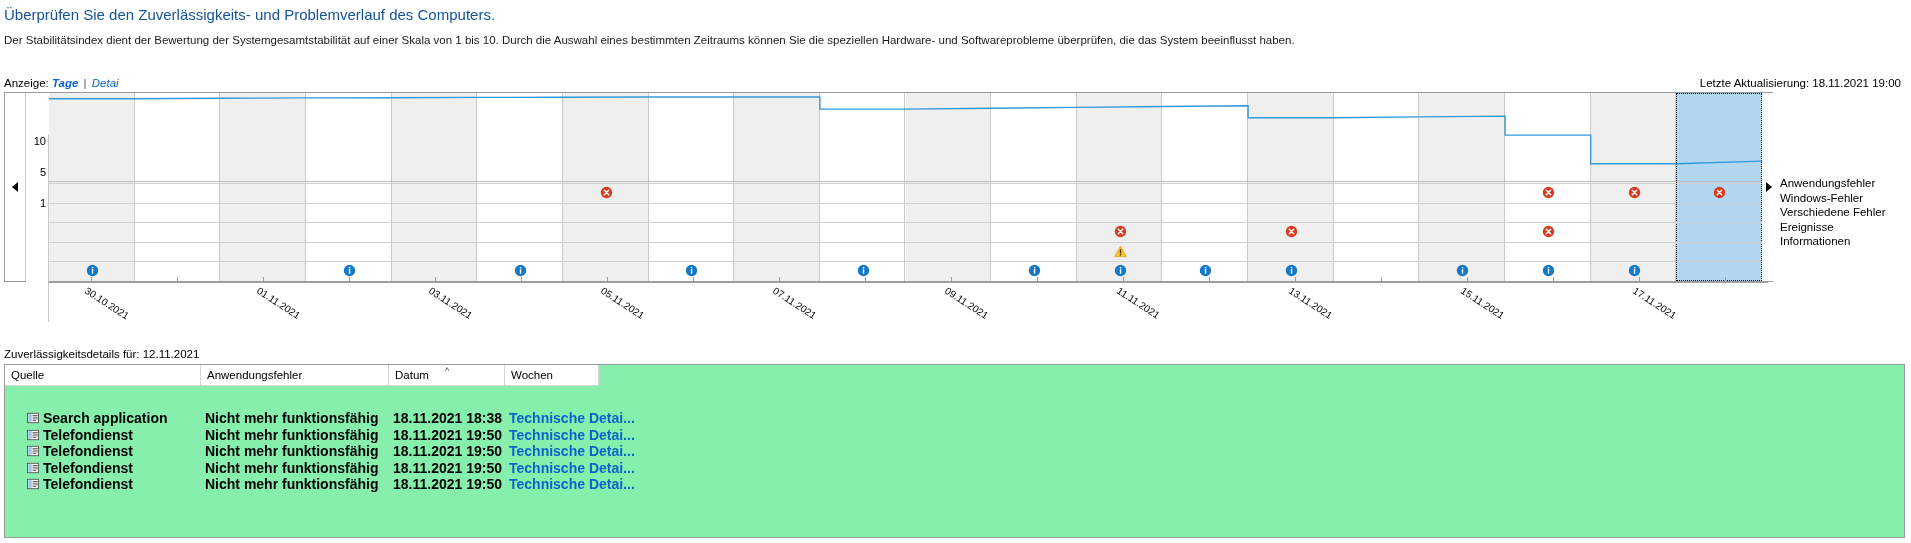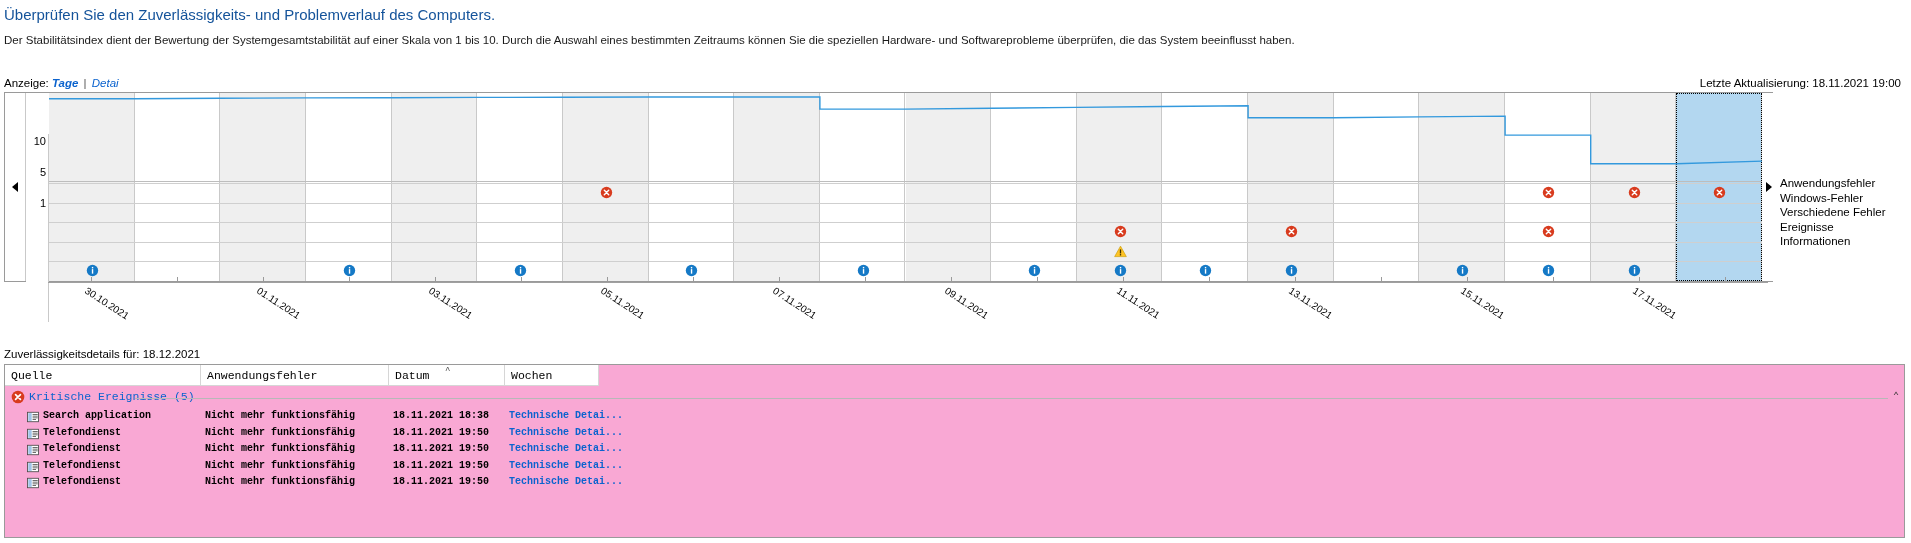--- a/index.html
+++ b/index.html
@@ -232,23 +232,22 @@
     white-space: nowrap;
   }
   .details-box {
     position: absolute;
     left: 4px;
     top: 364px;
     width: 1901px;
     height: 174px;
     border: 1px solid #9a9a9a;
     box-sizing: border-box;
-    background: #f9a8d4;
+    background: #86efac;
     overflow: hidden;
-    font-family: Liberation Mono, monospace;
   }
   .col-head {
     position: absolute;
     top: 0;
     height: 21px;
     border-right: 1px solid #d6d6d6;
     border-bottom: 1px solid #d6d6d6;
     background: #fff;
     font-size: 11.5px;
     color: #000;
@@ -292,21 +291,21 @@
     right: 5px;
     top: 1px;
     font-size: 10px;
     color: #333;
     cursor: pointer;
   }
   .row {
     position: absolute;
     left: 0; right: 0;
     height: 16.5px;
-    font-size: 10px;
+    font-size: 14px;
   }
   .row .c-ico {
     position: absolute; left: 22px; top: 2px;
     width: 12px; height: 12px;
   }
   .row .c-src {
     position: absolute; left: 38px; top: 1px;
     font-weight: bold; color: #000; white-space: nowrap;
   }
   .row .c-sum {
@@ -553,48 +552,37 @@
     <div class="date-lab" style="left: 385px;">03.11.2021</div>
     <div class="date-lab" style="left: 557px;">05.11.2021</div>
     <div class="date-lab" style="left: 729px;">07.11.2021</div>
     <div class="date-lab" style="left: 901px;">09.11.2021</div>
     <div class="date-lab" style="left: 1073px;">11.11.2021</div>
     <div class="date-lab" style="left: 1245px;">13.11.2021</div>
     <div class="date-lab" style="left: 1417px;">15.11.2021</div>
     <div class="date-lab" style="left: 1589px;">17.11.2021</div>
   </div>
 
-<div class="details-caption">Zuverlässigkeitsdetails für: 18.12.2021</div>
+<div class="details-caption">Zuverlässigkeitsdetails für: 12.11.2021</div>
 
 <div class="details-box">
   <div class="col-head" style="left:0px;width:196px;">
     <span>Quelle</span>
   </div>
   <div class="col-head" style="left:196px;width:188px;">
     <span>Anwendungsfehler</span>
   </div>
   <div class="col-head" style="left:384px;width:116px;">
     <span>Datum</span>
     <span class="sort-caret" style="left:56px;">^</span>
   </div>
   <div class="col-head" style="left:500px;width:94px;">
     <span>Wochen</span>
   </div>
 
-  <div class="group-row" style="top:24px;">
-    <span class="g-ico">
-      <svg viewBox="0 0 16 16" width="14" height="14">
-        <circle cx="8" cy="8" r="7.2" fill="#D83B1E"></circle>
-        <path d="M5.2 5.2 L10.8 10.8 M10.8 5.2 L5.2 10.8" stroke="#fff" stroke-width="1.9" stroke-linecap="round"></path>
-      </svg>
-    </span>
-    <span class="g-lab">Kritische Ereignisse (5)</span>
-    <span class="group-rule" id="group-rule" style="left:130px;"></span>
-    <span class="collapse-caret">⌃</span>
-  </div>
 
   <div id="rows-host">
       <div class="row" style="top: 44px;">
         <span class="c-ico">
          <svg viewBox="0 0 14 14" width="12" height="12">
            <rect x="0.5" y="1.5" width="13" height="11" fill="#fff" stroke="#4a4a4a"></rect>
            <rect x="1.5" y="2.5" width="4" height="9" fill="#9fc3e8"></rect>
            <rect x="6.5" y="3.5" width="6" height="1" fill="#555"></rect>
            <rect x="6.5" y="5.5" width="6" height="1" fill="#555"></rect>
            <rect x="6.5" y="7.5" width="6" height="1" fill="#555"></rect>

